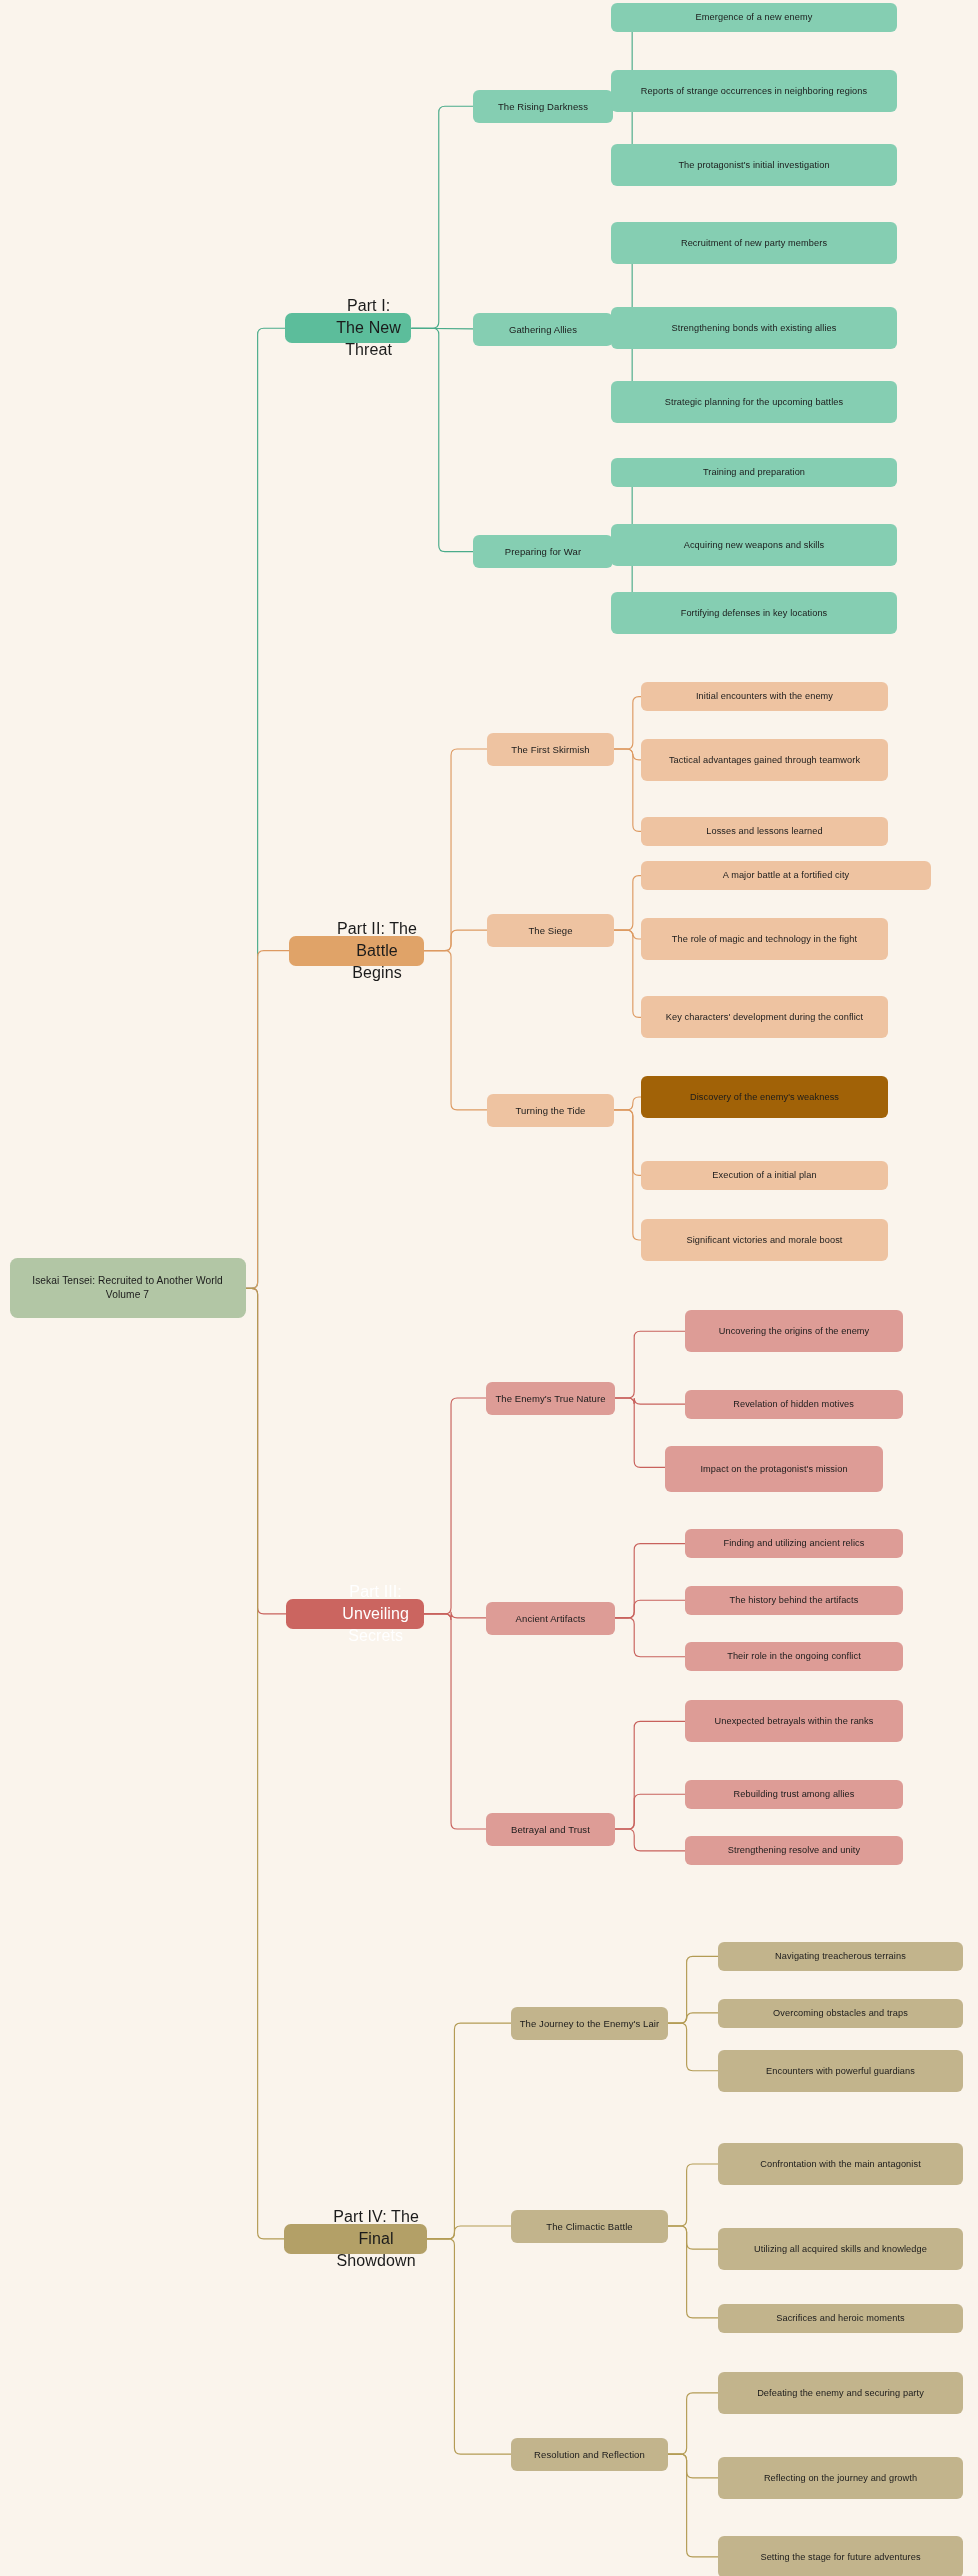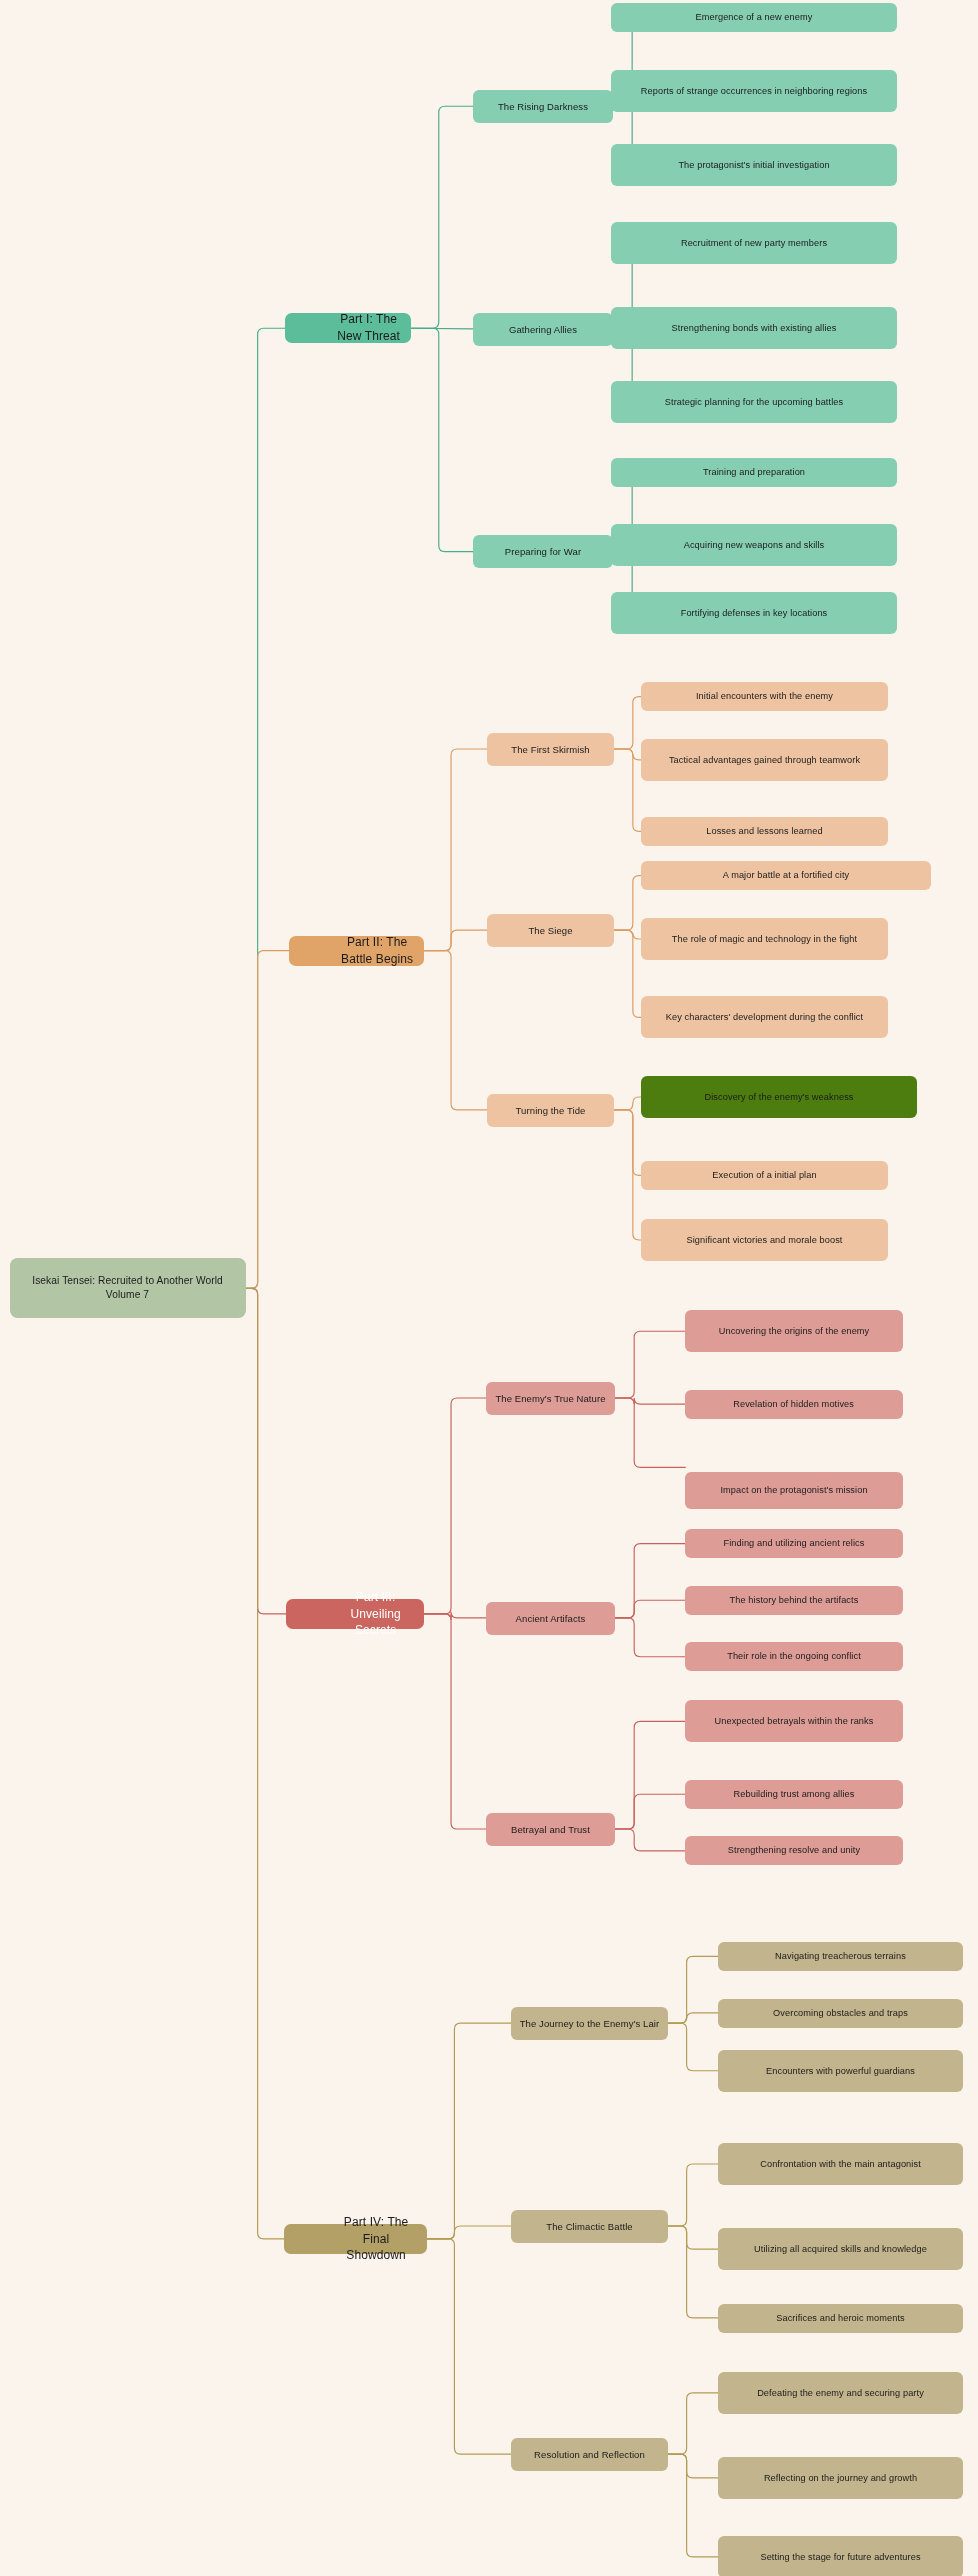--- a/index.html
+++ b/index.html
@@ -36,21 +36,21 @@
     line-height: 1.38;
     color: #1b1b1b;
     font-size: 9.2px;
     letter-spacing: 0.1px;
   }
   .node.root {
     font-size: 10.2px;
     border-radius: 7.5px;
   }
   .node.lvl1 {
-    font-size: 12px;
+    font-size: 16px;
     border-radius: 6.8px;
     padding-left: 48px;
   }
   .node.lvl2 {
     font-size: 9.5px;
   }
   .node.lvl3 {
     font-size: 9.2px;
   }
   .node.white-text { color: #ffffff; }
@@ -130,28 +130,28 @@
     <div class="node lvl1" style="left: 289px; top: 936px; width: 135px; height: 30px; background: rgb(224, 163, 104); color: rgb(27, 27, 27);">Part II: The Battle Begins</div>
     <div class="node lvl2" style="left: 487px; top: 733px; width: 127px; height: 33px; background: rgb(238, 195, 161);">The First Skirmish</div>
     <div class="node lvl3" style="left: 641px; top: 682px; width: 247px; height: 29px; background: rgb(238, 195, 161);">Initial encounters with the enemy</div>
     <div class="node lvl3" style="left: 641px; top: 739px; width: 247px; height: 42px; background: rgb(238, 195, 161);">Tactical advantages gained through teamwork</div>
     <div class="node lvl3" style="left: 641px; top: 817px; width: 247px; height: 29px; background: rgb(238, 195, 161);">Losses and lessons learned</div>
     <div class="node lvl2" style="left: 487px; top: 914px; width: 127px; height: 33px; background: rgb(238, 195, 161);">The Siege</div>
     <div class="node lvl3" style="left: 641px; top: 861px; width: 290px; height: 29px; background: rgb(238, 195, 161);">A major battle at a fortified city</div>
     <div class="node lvl3" style="left: 641px; top: 918px; width: 247px; height: 42px; background: rgb(238, 195, 161);">The role of magic and technology in the fight</div>
     <div class="node lvl3" style="left: 641px; top: 996px; width: 247px; height: 42px; background: rgb(238, 195, 161);">Key characters' development during the conflict</div>
     <div class="node lvl2" style="left: 487px; top: 1094px; width: 127px; height: 33px; background: rgb(238, 195, 161);">Turning the Tide</div>
-    <div class="node lvl3" style="left: 641px; top: 1076px; width: 276px; height: 42px; background: #4d7c0f;">Discovery of the enemy's weakness</div>
+    <div class="node lvl3" style="left: 641px; top: 1076px; width: 247px; height: 42px; background: #a16207;">Discovery of the enemy's weakness</div>
     <div class="node lvl3" style="left: 641px; top: 1161px; width: 247px; height: 29px; background: rgb(238, 195, 161);">Execution of a initial plan</div>
     <div class="node lvl3" style="left: 641px; top: 1219px; width: 247px; height: 42px; background: rgb(238, 195, 161);">Significant victories and morale boost</div>
     <div class="node lvl1 white-text" style="left: 286px; top: 1599px; width: 138px; height: 30px; background: rgb(203, 101, 96); color: rgb(255, 255, 255);">Part III: Unveiling Secrets</div>
     <div class="node lvl2" style="left: 486px; top: 1382px; width: 129px; height: 33px; background: rgb(221, 156, 150);">The Enemy's True Nature</div>
     <div class="node lvl3" style="left: 685px; top: 1310px; width: 218px; height: 42px; background: rgb(221, 156, 150);">Uncovering the origins of the enemy</div>
     <div class="node lvl3" style="left: 685px; top: 1390px; width: 218px; height: 29px; background: rgb(221, 156, 150); padding-left: 6px;">Revelation of hidden motives</div>
-    <div class="node lvl3" style="left: 685px; top: 1446px; width: 218px; height: 37px; background: rgb(221, 156, 150); margin-top: 26px;">Impact on the protagonist's mission</div>
+    <div class="node lvl3" style="left: 665px; top: 1446px; width: 218px; height: 46px; background: rgb(221, 156, 150);">Impact on the protagonist's mission</div>
     <div class="node lvl2" style="left: 486px; top: 1602px; width: 129px; height: 33px; background: rgb(221, 156, 150);">Ancient Artifacts</div>
     <div class="node lvl3" style="left: 685px; top: 1529px; width: 218px; height: 29px; background: rgb(221, 156, 150);">Finding and utilizing ancient relics</div>
     <div class="node lvl3" style="left: 685px; top: 1586px; width: 218px; height: 29px; background: rgb(221, 156, 150);">The history behind the artifacts</div>
     <div class="node lvl3" style="left: 685px; top: 1642px; width: 218px; height: 29px; background: rgb(221, 156, 150);">Their role in the ongoing conflict</div>
     <div class="node lvl2" style="left: 486px; top: 1813px; width: 129px; height: 33px; background: rgb(221, 156, 150);">Betrayal and Trust</div>
     <div class="node lvl3" style="left: 685px; top: 1700px; width: 218px; height: 42px; background: rgb(221, 156, 150);">Unexpected betrayals within the ranks</div>
     <div class="node lvl3" style="left: 685px; top: 1780px; width: 218px; height: 29px; background: rgb(221, 156, 150);">Rebuilding trust among allies</div>
     <div class="node lvl3" style="left: 685px; top: 1836px; width: 218px; height: 29px; background: rgb(221, 156, 150);">Strengthening resolve and unity</div>
     <div class="node lvl1" style="left: 284px; top: 2224px; width: 143px; height: 30px; background: rgb(179, 160, 103); color: rgb(27, 27, 27);">Part IV: The Final Showdown</div>
     <div class="node lvl2" style="left: 511px; top: 2007px; width: 157px; height: 33px; background: rgb(194, 180, 140);">The Journey to the Enemy's Lair</div>

